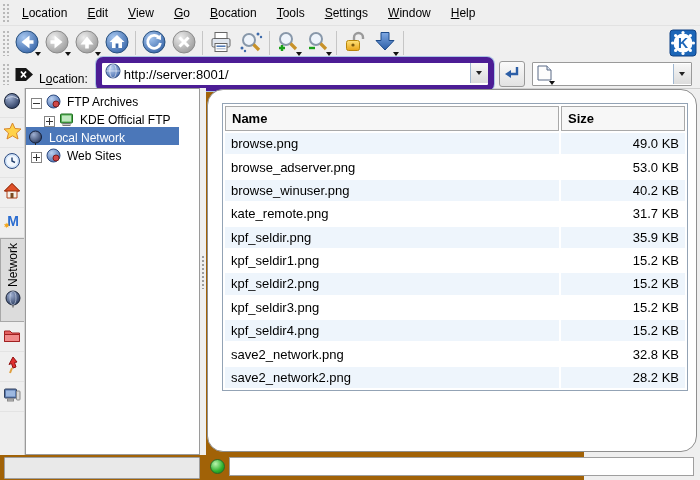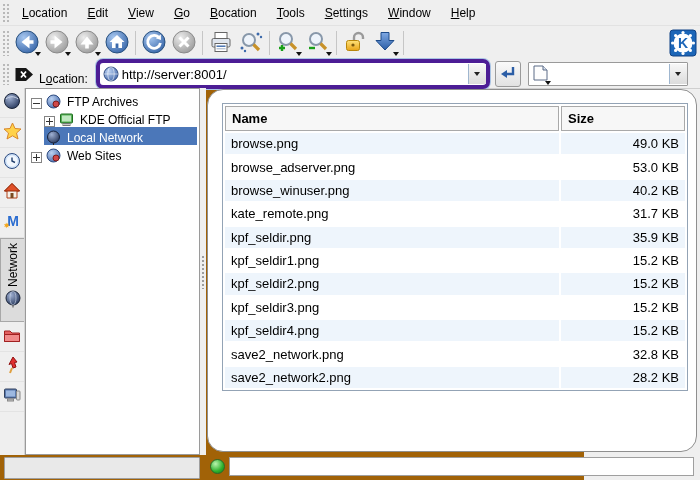--- a/index.html
+++ b/index.html
@@ -20,22 +20,22 @@
   .tbtn{width:30px;height:30px;display:flex;align-items:center;justify-content:center;
         position:relative;border-radius:3px;flex:0 0 auto;}
   .tsep{width:1px;height:24px;background:#c6c6c6;margin:0 3px;flex:0 0 auto;}
   .caret{position:absolute;right:1px;bottom:2px;width:0;height:0;
          border-left:3px solid transparent;border-right:3px solid transparent;border-top:4px solid #111;}
   .spacer{flex:1;}
   .logo{width:28px;height:28px;margin-right:3px;}
 
   
   .loclabel{margin:9px 6px 0 2px;}
-  .combo{display:flex;align-items:center;background:#fff;height:22px;
-         border:4px solid #4c1d95;box-shadow:0 0 0 1px #a9c4e4;border-radius:7px;}
+  .combo{display:flex;background:#fff;height:22px;
+         border:6px solid #4c1d95;box-shadow:0 0 0 1px #a9c4e4;border-radius:7px;}
   .combo.url{width:386px;margin-left:2px;}
   .combo .cicon{margin:0 3px;display:flex;}
   .combo input{flex:1;border:none;outline:none;font:13px "Liberation Sans",sans-serif;
                background:transparent;padding:0;}
   .drop{width:17px;height:20px;margin-left:auto;background:linear-gradient(#f7f7f7,#dcdcdc);
         border-left:1px solid #9fb6cf;display:flex;align-items:center;justify-content:center;}
   .drop:after{content:"";width:0;height:0;border-left:3.5px solid transparent;
         border-right:3.5px solid transparent;border-top:4.5px solid #222;}
   .gobtn{width:24px;height:24px;margin-left:5px;background:linear-gradient(#fafafa,#e2e2e2);
          border:1px solid #9a9a9a;border-radius:3px;display:flex;align-items:center;justify-content:center;}
@@ -373,21 +373,21 @@
       <span class="exp plus ind1"></span>
       <span class="ticon">
           <svg width="15" height="15">
             <rect x="1.5" y="2" width="12" height="9" rx="1" fill="#58b058" stroke="#1e6e1e"></rect>
             <rect x="3" y="3.5" width="9" height="6" fill="#bfe8bf"></rect>
             <rect x="4" y="11.5" width="7" height="2" fill="#c8c8c8" stroke="#777"></rect>
           </svg>
         </span>
       <span class="lab">KDE Official FTP</span>
     </div>
-    <div class="trow sel" style="width:153px;margin-left:18px;">
+    <div class="trow sel" style="width:153px;">
       <span class="ticon" style="margin-left:2px;">
           <svg width="15" height="15">
             <circle cx="7.5" cy="7" r="6" fill="url(#gDark)" stroke="#15203a"></circle>
             <line x1="7.5" y1="13" x2="7.5" y2="15" stroke="#222"></line>
           </svg>
         </span>
       <span class="lab">Local Network</span>
     </div>
     <div class="trow">
       <span class="exp plus ind0"></span>

